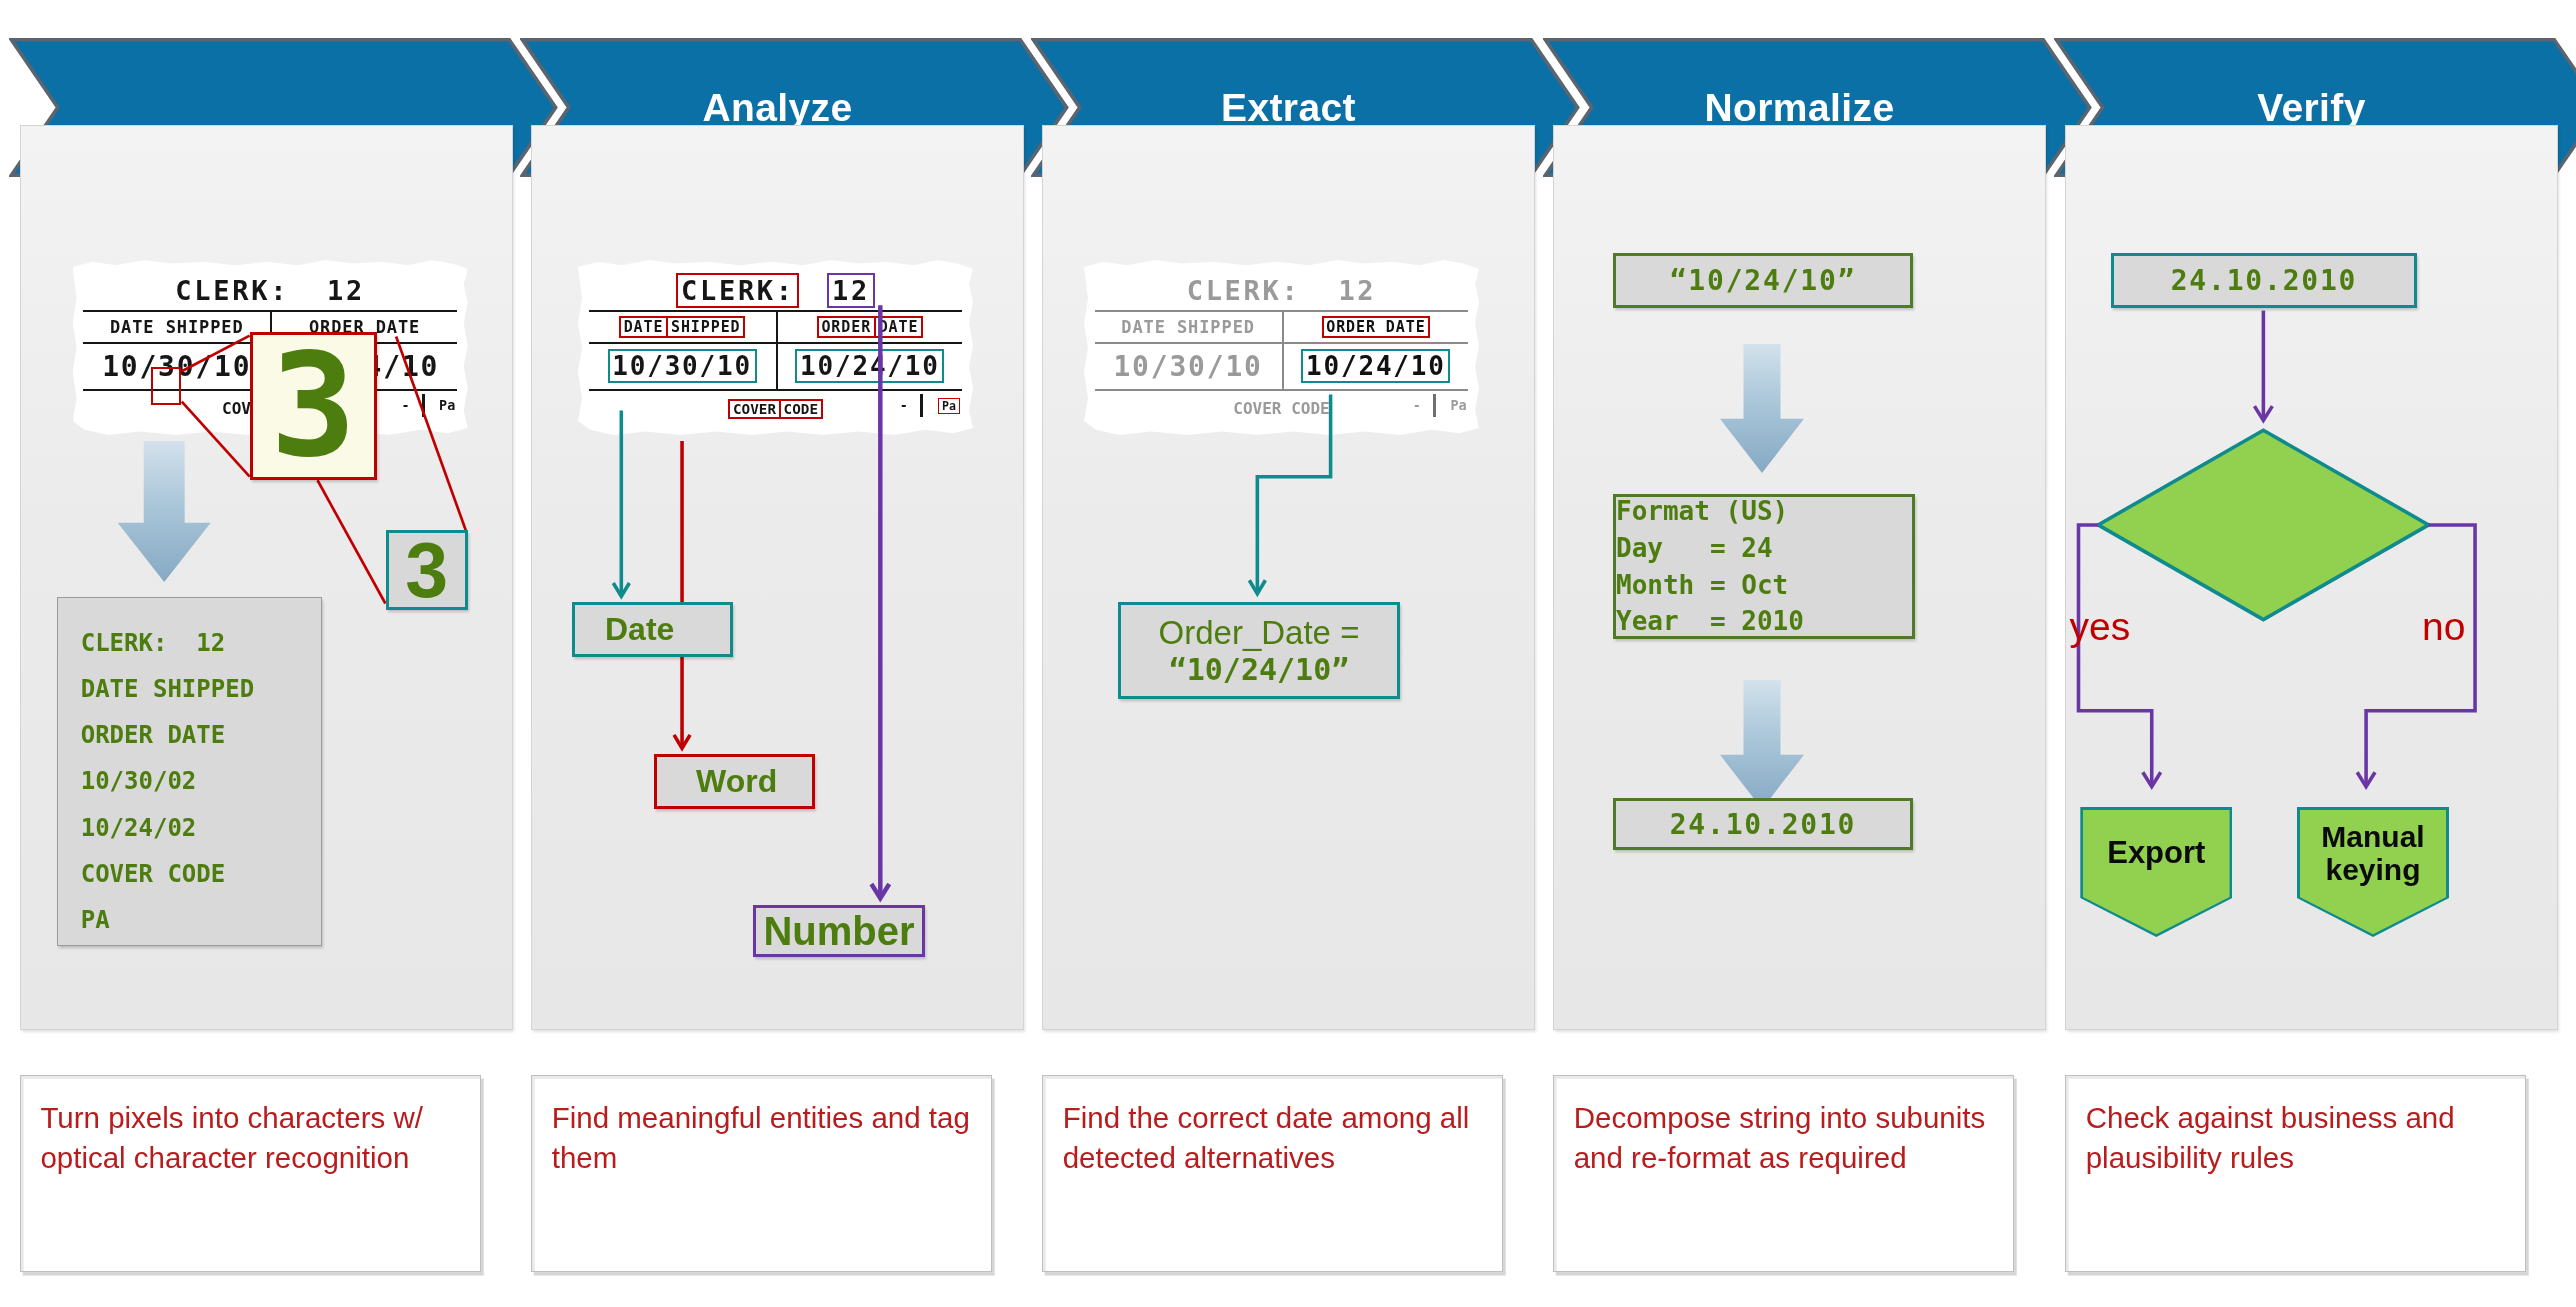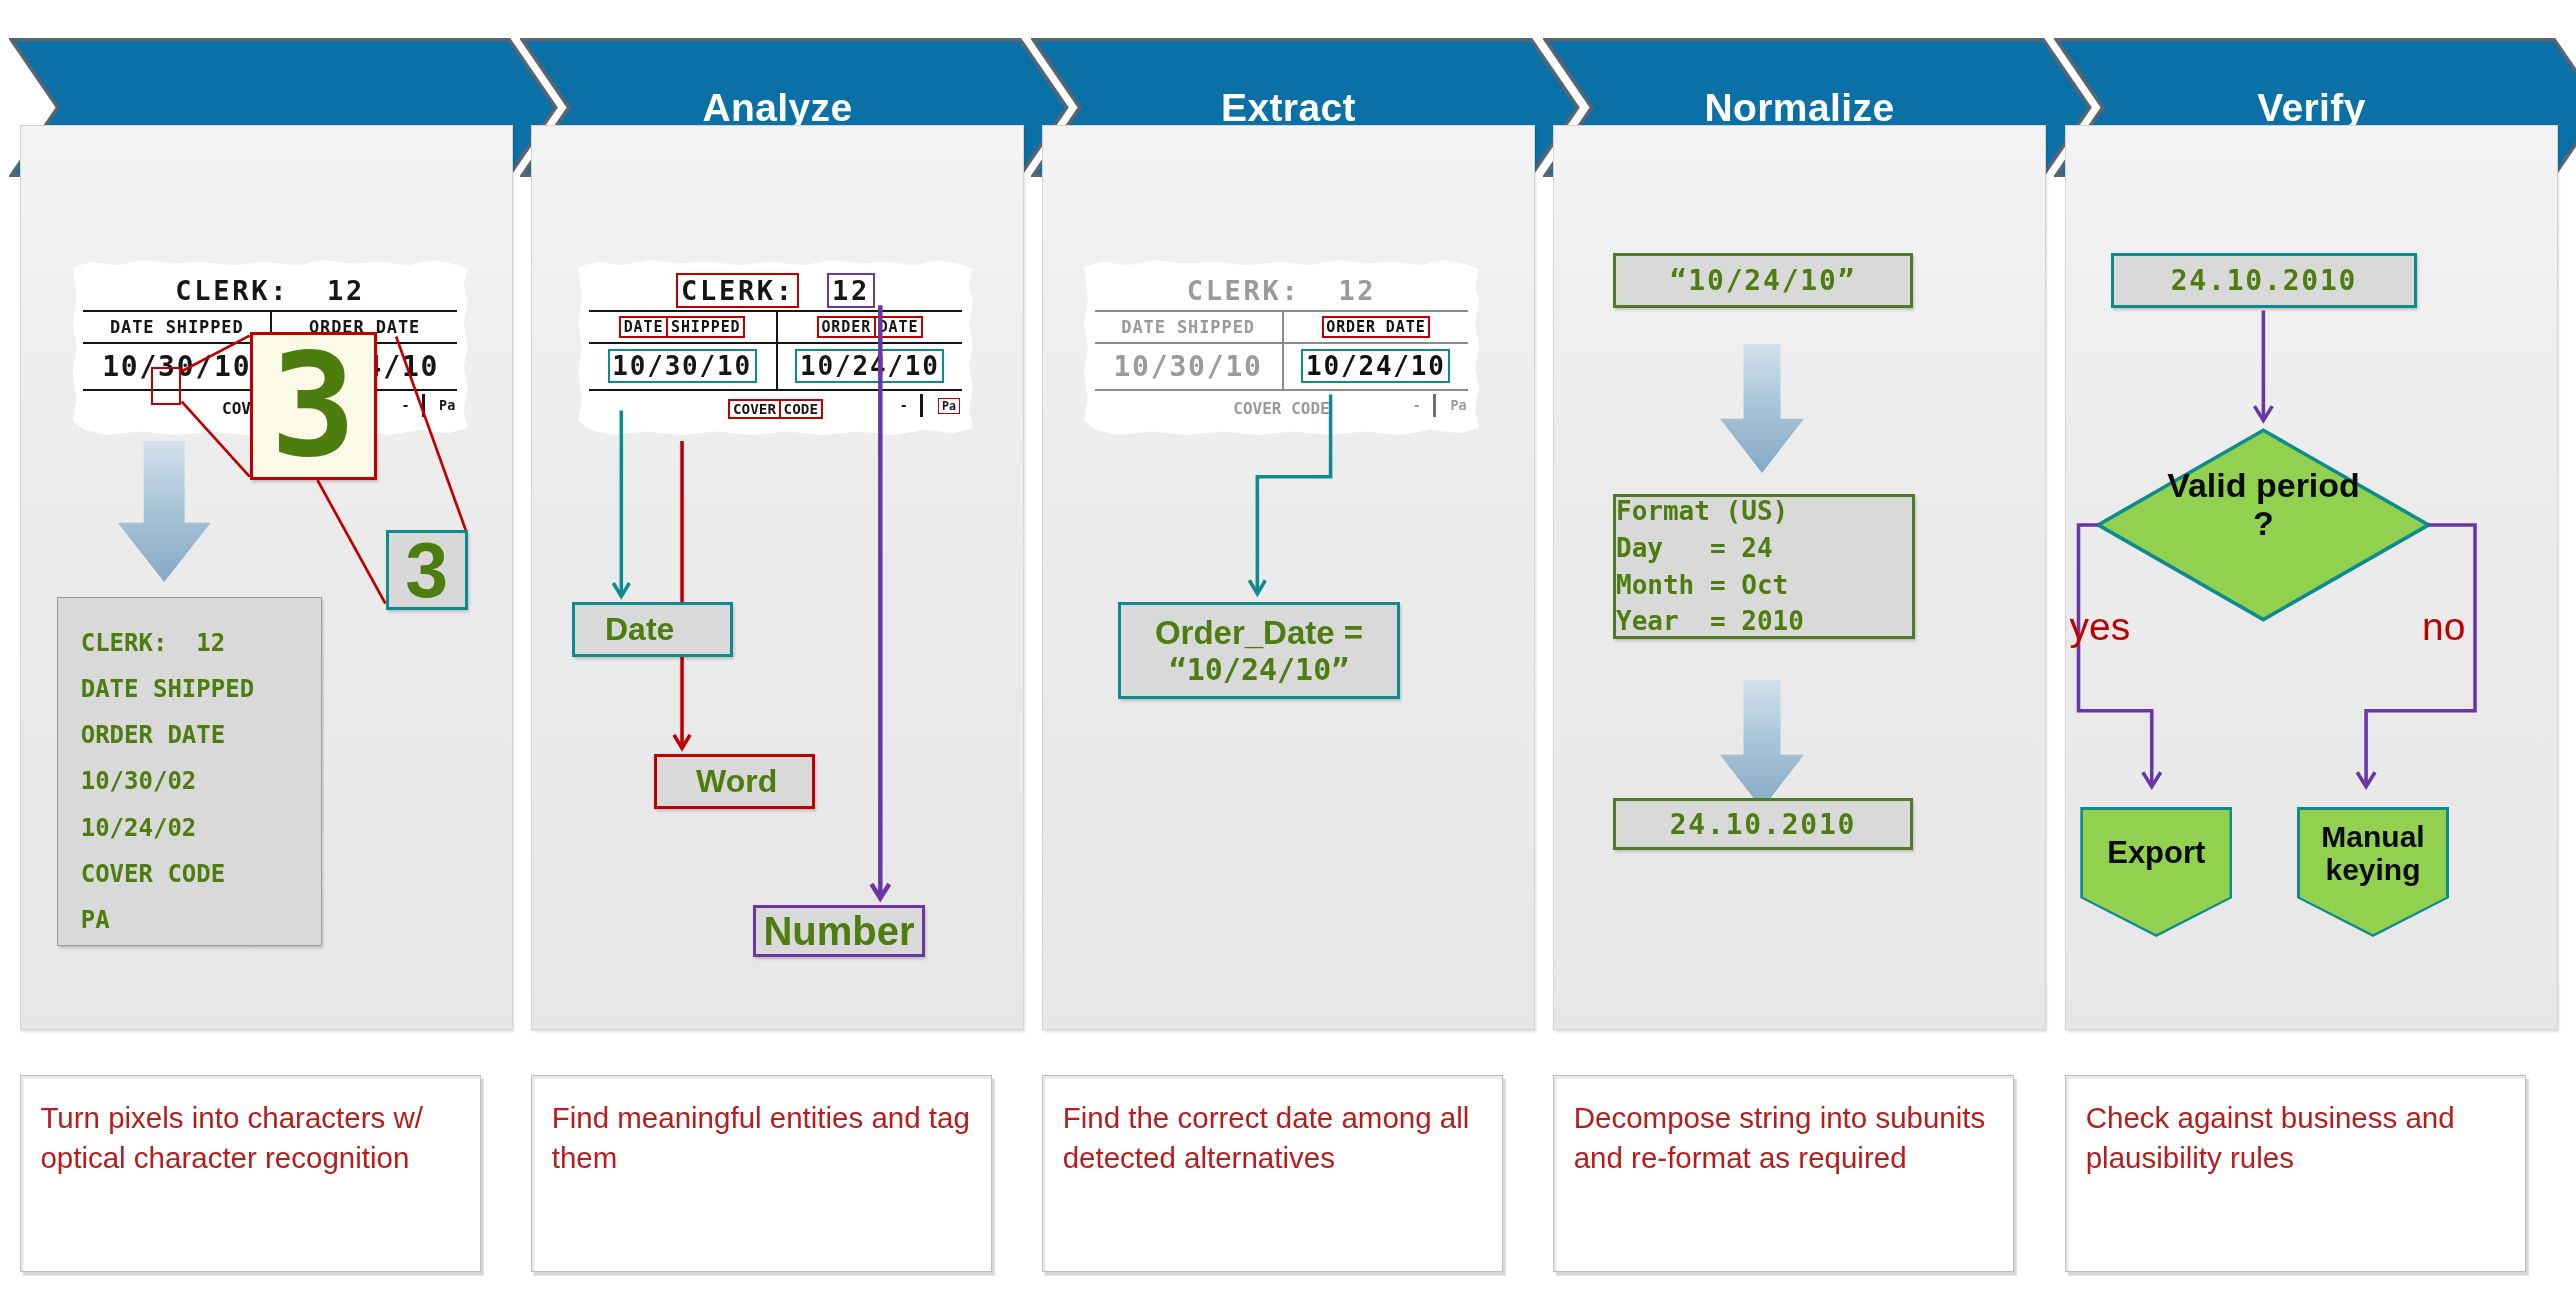--- a/index.html
+++ b/index.html
@@ -262,21 +262,21 @@
           </span>
       </div>
     </div>
 
     <svg class="overlay" width="493" height="905" viewBox="0 0 552 1012">
       <path d="M322 300 L322 392 L240 392 L240 520" fill="none" stroke="#0f8a8d" stroke-width="4"></path>
       <path d="M231 508 L240 523 L249 508" fill="none" stroke="#0f8a8d" stroke-width="4"></path>
     </svg>
 
     <div class="gbox b-teal" style="left:75px;top:476px;width:282px;height:97px;flex-direction:column;justify-content:center">
-      <div style="font-weight:bold;font-size:33px">Order_Date =</div>
+      <div style="font-weight:normal;font-size:33px">Order_Date =</div>
       <div class="mono" style="font-size:30px">“10/24/10”</div>
     </div>
   </div>
 
   <div class="panel" style="left:1553px">
 
     <div class="gbox b-green mono" style="left:59px;top:127px;width:300px;height:55px;font-size:28px;justify-content:center;letter-spacing:1.8px">
         <span>“10/24/10”</span>
       </div>
 
@@ -305,21 +305,20 @@
     <svg class="overlay" width="493" height="905" viewBox="0 0 552 1012">
       <line x1="221" y1="206" x2="221" y2="326" stroke="#6a35a5" stroke-width="4"></line>
       <path d="M211 313 L221 329 L231 313" fill="none" stroke="#6a35a5" stroke-width="4"></path>
       <polygon points="221,340 406,446 221,552 36,446" fill="#92d050" stroke="#0f8a8d" stroke-width="4"></polygon>
       <path d="M36 446 L14 446 L14 654 L96 654 L96 736" fill="none" stroke="#6a35a5" stroke-width="4"></path>
       <path d="M86 723 L96 739 L106 723" fill="none" stroke="#6a35a5" stroke-width="4"></path>
       <path d="M406 446 L458 446 L458 654 L336 654 L336 736" fill="none" stroke="#6a35a5" stroke-width="4"></path>
       <path d="M326 723 L336 739 L346 723" fill="none" stroke="#6a35a5" stroke-width="4"></path>
     </svg>
 
-    <div class="diamond-label" style="left:99px;top:340px">Valid period ?</div>
 
     <div class="yn" style="left:3.6px;top:479px">yes</div>
     <div class="yn" style="left:356px;top:479px">no</div>
 
     <div class="pent" style="left:14.3px;top:681px">
       <div class="pent-fill"></div>
       <div class="pent-label">Export</div>
     </div>
     <div class="pent" style="left:231px;top:681px">
       <div class="pent-fill"></div>

